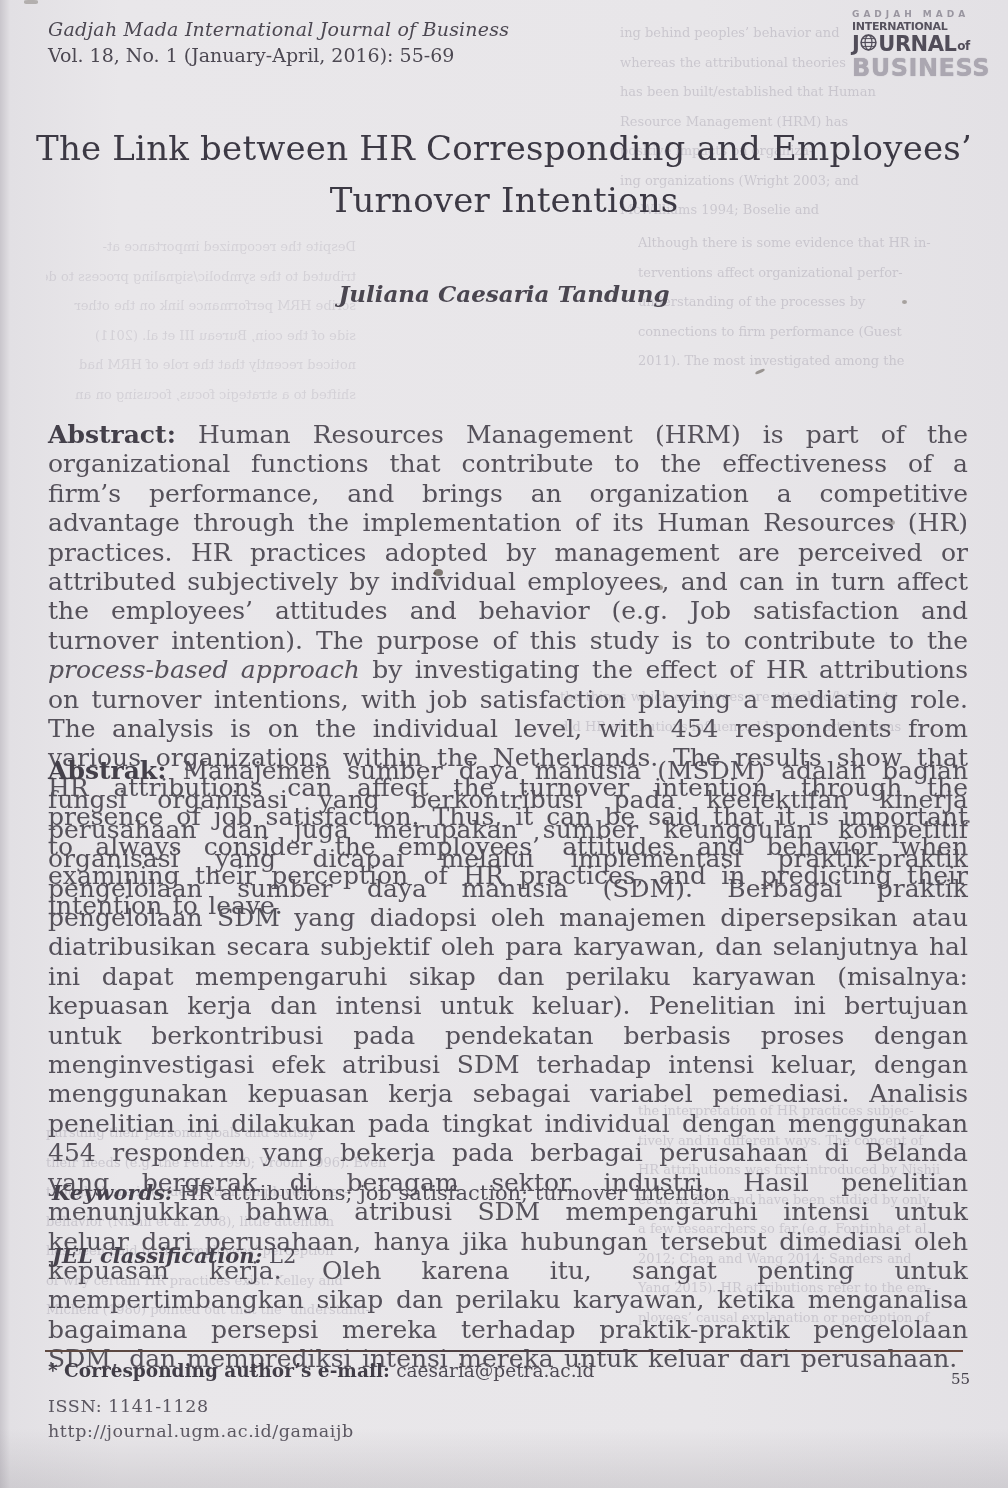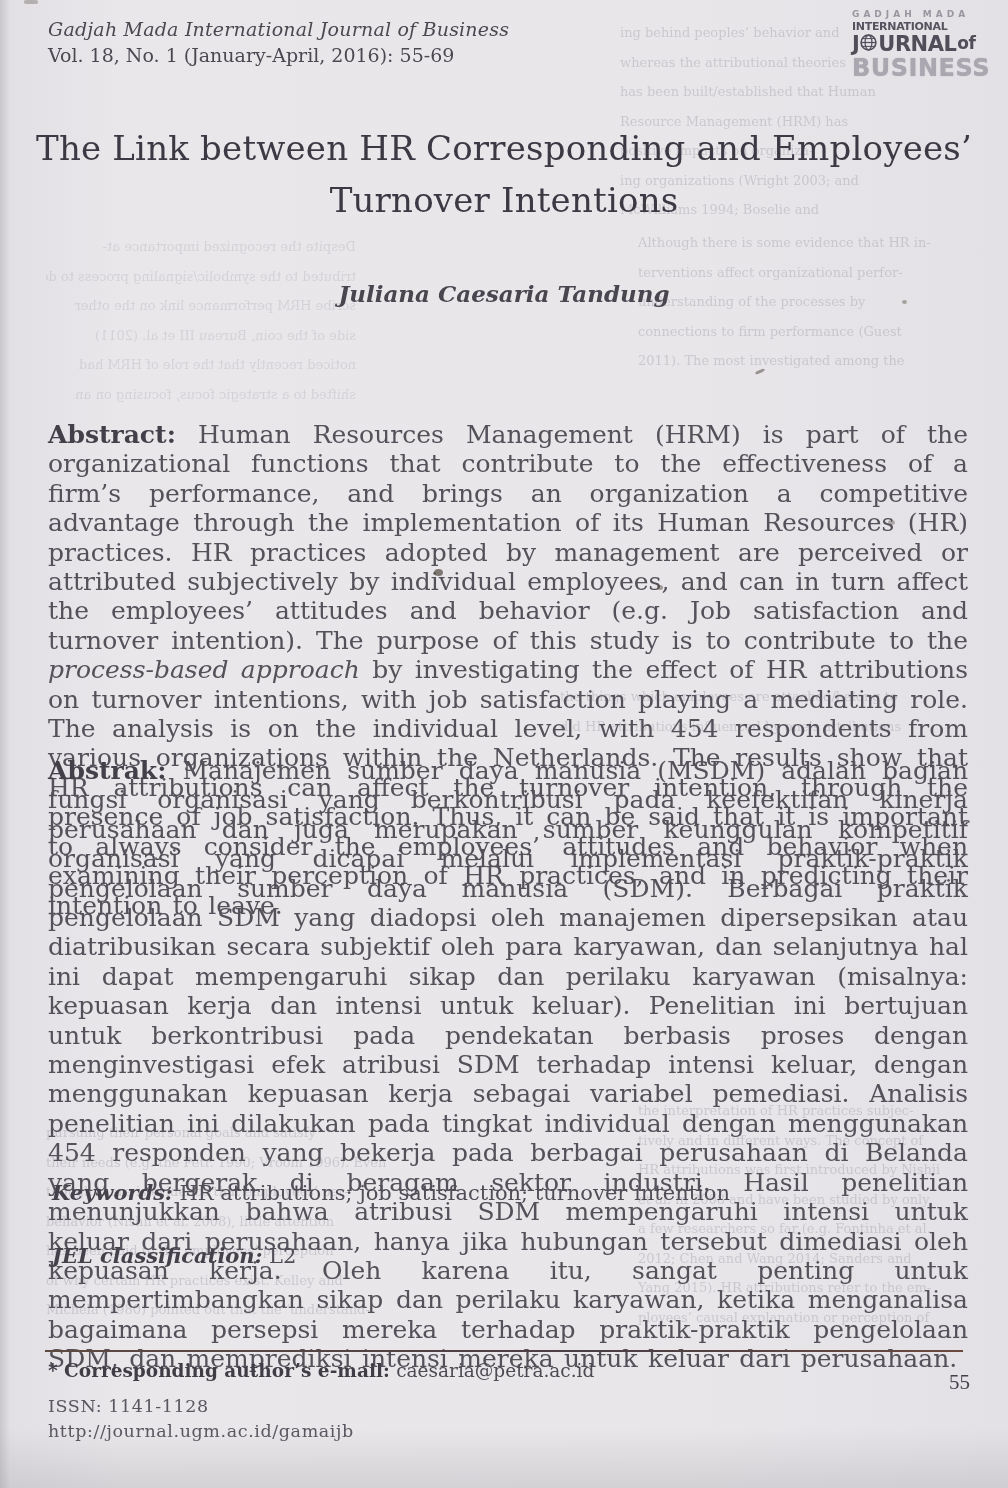--- a/index.html
+++ b/index.html
@@ -28,21 +28,21 @@
   .volume-line{font-size:19px;color:#4c4852;margin-top:4px;}
 
   
   .logo{width:150px;text-align:left;line-height:1.05;}
   .logo-l1{font-family:"DejaVu Sans","Liberation Sans",sans-serif;font-size:9px;font-weight:bold;
            letter-spacing:4px;color:#8d8994;opacity:.85;}
   .logo-l2{font-family:"DejaVu Sans","Liberation Sans",sans-serif;font-size:11px;font-weight:bold;
            color:#56525e;letter-spacing:-.3px;margin-top:2px;}
   .logo-l3{font-family:"DejaVu Sans","Liberation Sans",sans-serif;font-size:21px;font-weight:bold;
            color:#514d59;letter-spacing:-.5px;display:flex;align-items:center;}
-  .logo-of{font-size:17px;align-self:flex-end;margin:0 0 2px 1px;}
+  .logo-of{font-size:12px;align-self:flex-end;margin:0 0 2px 1px;}
   .globe{display:inline-block;margin:0 1px;}
   .logo-l4{font-family:"DejaVu Sans","Liberation Sans",sans-serif;font-size:24px;font-weight:bold;
            color:#aba7b1;letter-spacing:.5px;margin-top:1px;
            text-shadow:0 0 1px rgba(120,116,126,.6);}
 
   
   .title{width:100%;text-align:center;font-size:34px;color:#3c3944;line-height:52px;letter-spacing:.2px;}
   .author{width:100%;text-align:center;font-size:23px;font-style:italic;font-weight:bold;color:#4a4650;}
   .affiliation{width:100%;text-align:center;font-size:20px;color:#54505a;letter-spacing:-.2px;}
 
@@ -50,21 +50,21 @@
   .para{width:920px;font-size:25px;line-height:29.4px;text-align:justify;color:#55515a;word-spacing:2.5px;}
   .para b{color:#44404a;}
   .kw-line{font-size:21px;color:#514d57;}
   .kw-label{font-weight:bold;font-style:italic;color:#45414b;}
 
   
   .rule{height:2px;background:linear-gradient(to right,#5f4a42,#4a3f45 60%,#6b4a3f);}
   .corr{font-size:18.5px;color:#4e4a54;}
   .corr b{color:#413d47;}
   .issn,.url{font-size:17.5px;color:#5a5660;letter-spacing:.6px;}
-  .pagenum{font-size:21px;color:#45414b;font-family:Liberation Serif, serif;}
+  .pagenum{font-size:15px;color:#45414b;}
 
   
   .ghost{color:#8d8898;opacity:.32;filter:blur(.6px);font-size:13px;line-height:29.5px;
          pointer-events:none;white-space:nowrap;overflow:hidden;}
   .ghost.mirrored{transform:scaleX(-1);opacity:.22;}
   .ghost-line{white-space:nowrap;}
 
   
   .speck{position:absolute;background:#5a5248;border-radius:50%;opacity:.75;}
 </style>

